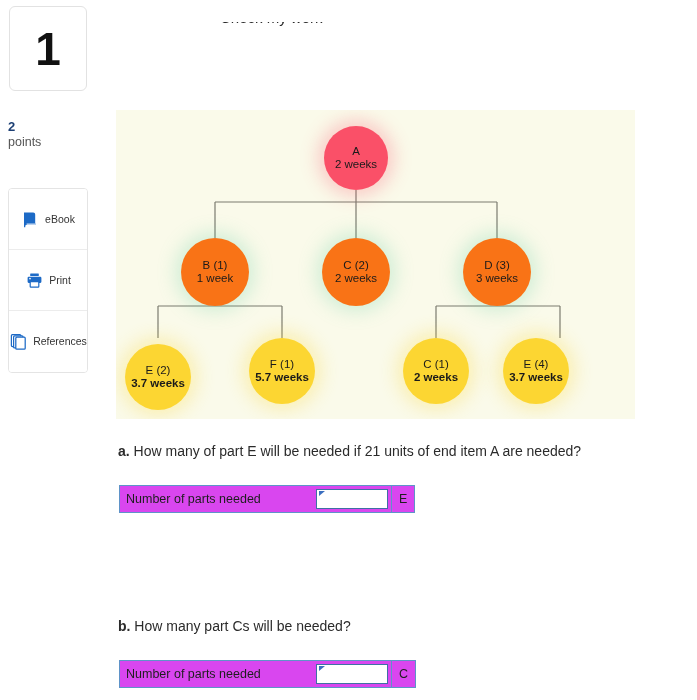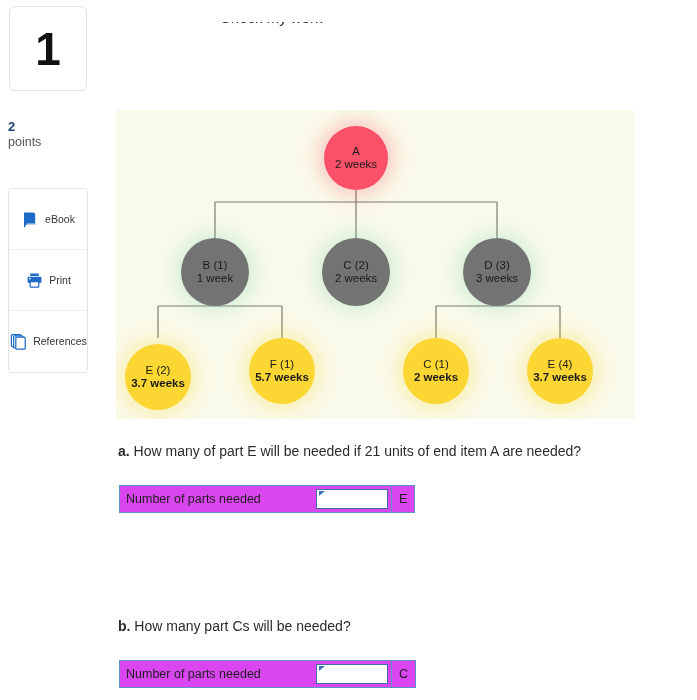--- a/index.html
+++ b/index.html
@@ -61,21 +61,21 @@
   }
   #bom-svg { position:absolute; left:0; top:0; }
   .node {
     position:absolute; border-radius:50%;
     display:flex; flex-direction:column; align-items:center; justify-content:center;
     text-align:center; line-height:13px;
   }
   .node .n-code { font-size:11.5px; color:#1a1a1a; }
   .node .n-lead { font-size:11.5px; color:#1a1a1a; }
   .node.lvl0 { background:#fa5068; box-shadow:0 0 18px 6px rgba(250,80,104,0.28); }
-  .node.lvl1 { background:#737373; box-shadow:0 0 18px 6px rgba(95,207,159,0.25); }
+  .node.lvl1 { background:#f97316; box-shadow:0 0 18px 6px rgba(95,207,159,0.25); }
   .node.lvl2 { background:#fcd632; box-shadow:0 0 18px 6px rgba(252,214,50,0.30); }
   .node.lvl2 .n-lead { font-weight:700; }
 
   
   .q-text { position:absolute; font-size:14px; color:#2b2b2b; white-space:nowrap; }
   .q-text b { font-weight:700; }
 
   .ans-table {
     position:absolute; background:#d946ef; border:1px solid #5f93c8;
     display:flex; align-items:stretch; height:28px;
@@ -208,21 +208,21 @@
         <div class="n-lead">3.7 weeks</div>
       </div>
       <div class="node lvl2" style="left:133px; top:228px; width:66px; height:66px;">
         <div class="n-code">F (1)</div>
         <div class="n-lead">5.7 weeks</div>
       </div>
       <div class="node lvl2" style="left:287px; top:228px; width:66px; height:66px;">
         <div class="n-code">C (1)</div>
         <div class="n-lead">2 weeks</div>
       </div>
-      <div class="node lvl2" style="left:411px; top:228px; width:66px; height:66px;">
+      <div class="node lvl2" style="left:387px; top:228px; width:66px; height:66px;">
         <div class="n-code">E (4)</div>
         <div class="n-lead">3.7 weeks</div>
       </div>
 
     </div>
 
     <div class="q-text" style="left:2px; top:443px;">
       <b>a.</b>
       <span>How many of part E will be needed if 21 units of end item A are needed?</span>
     </div>

